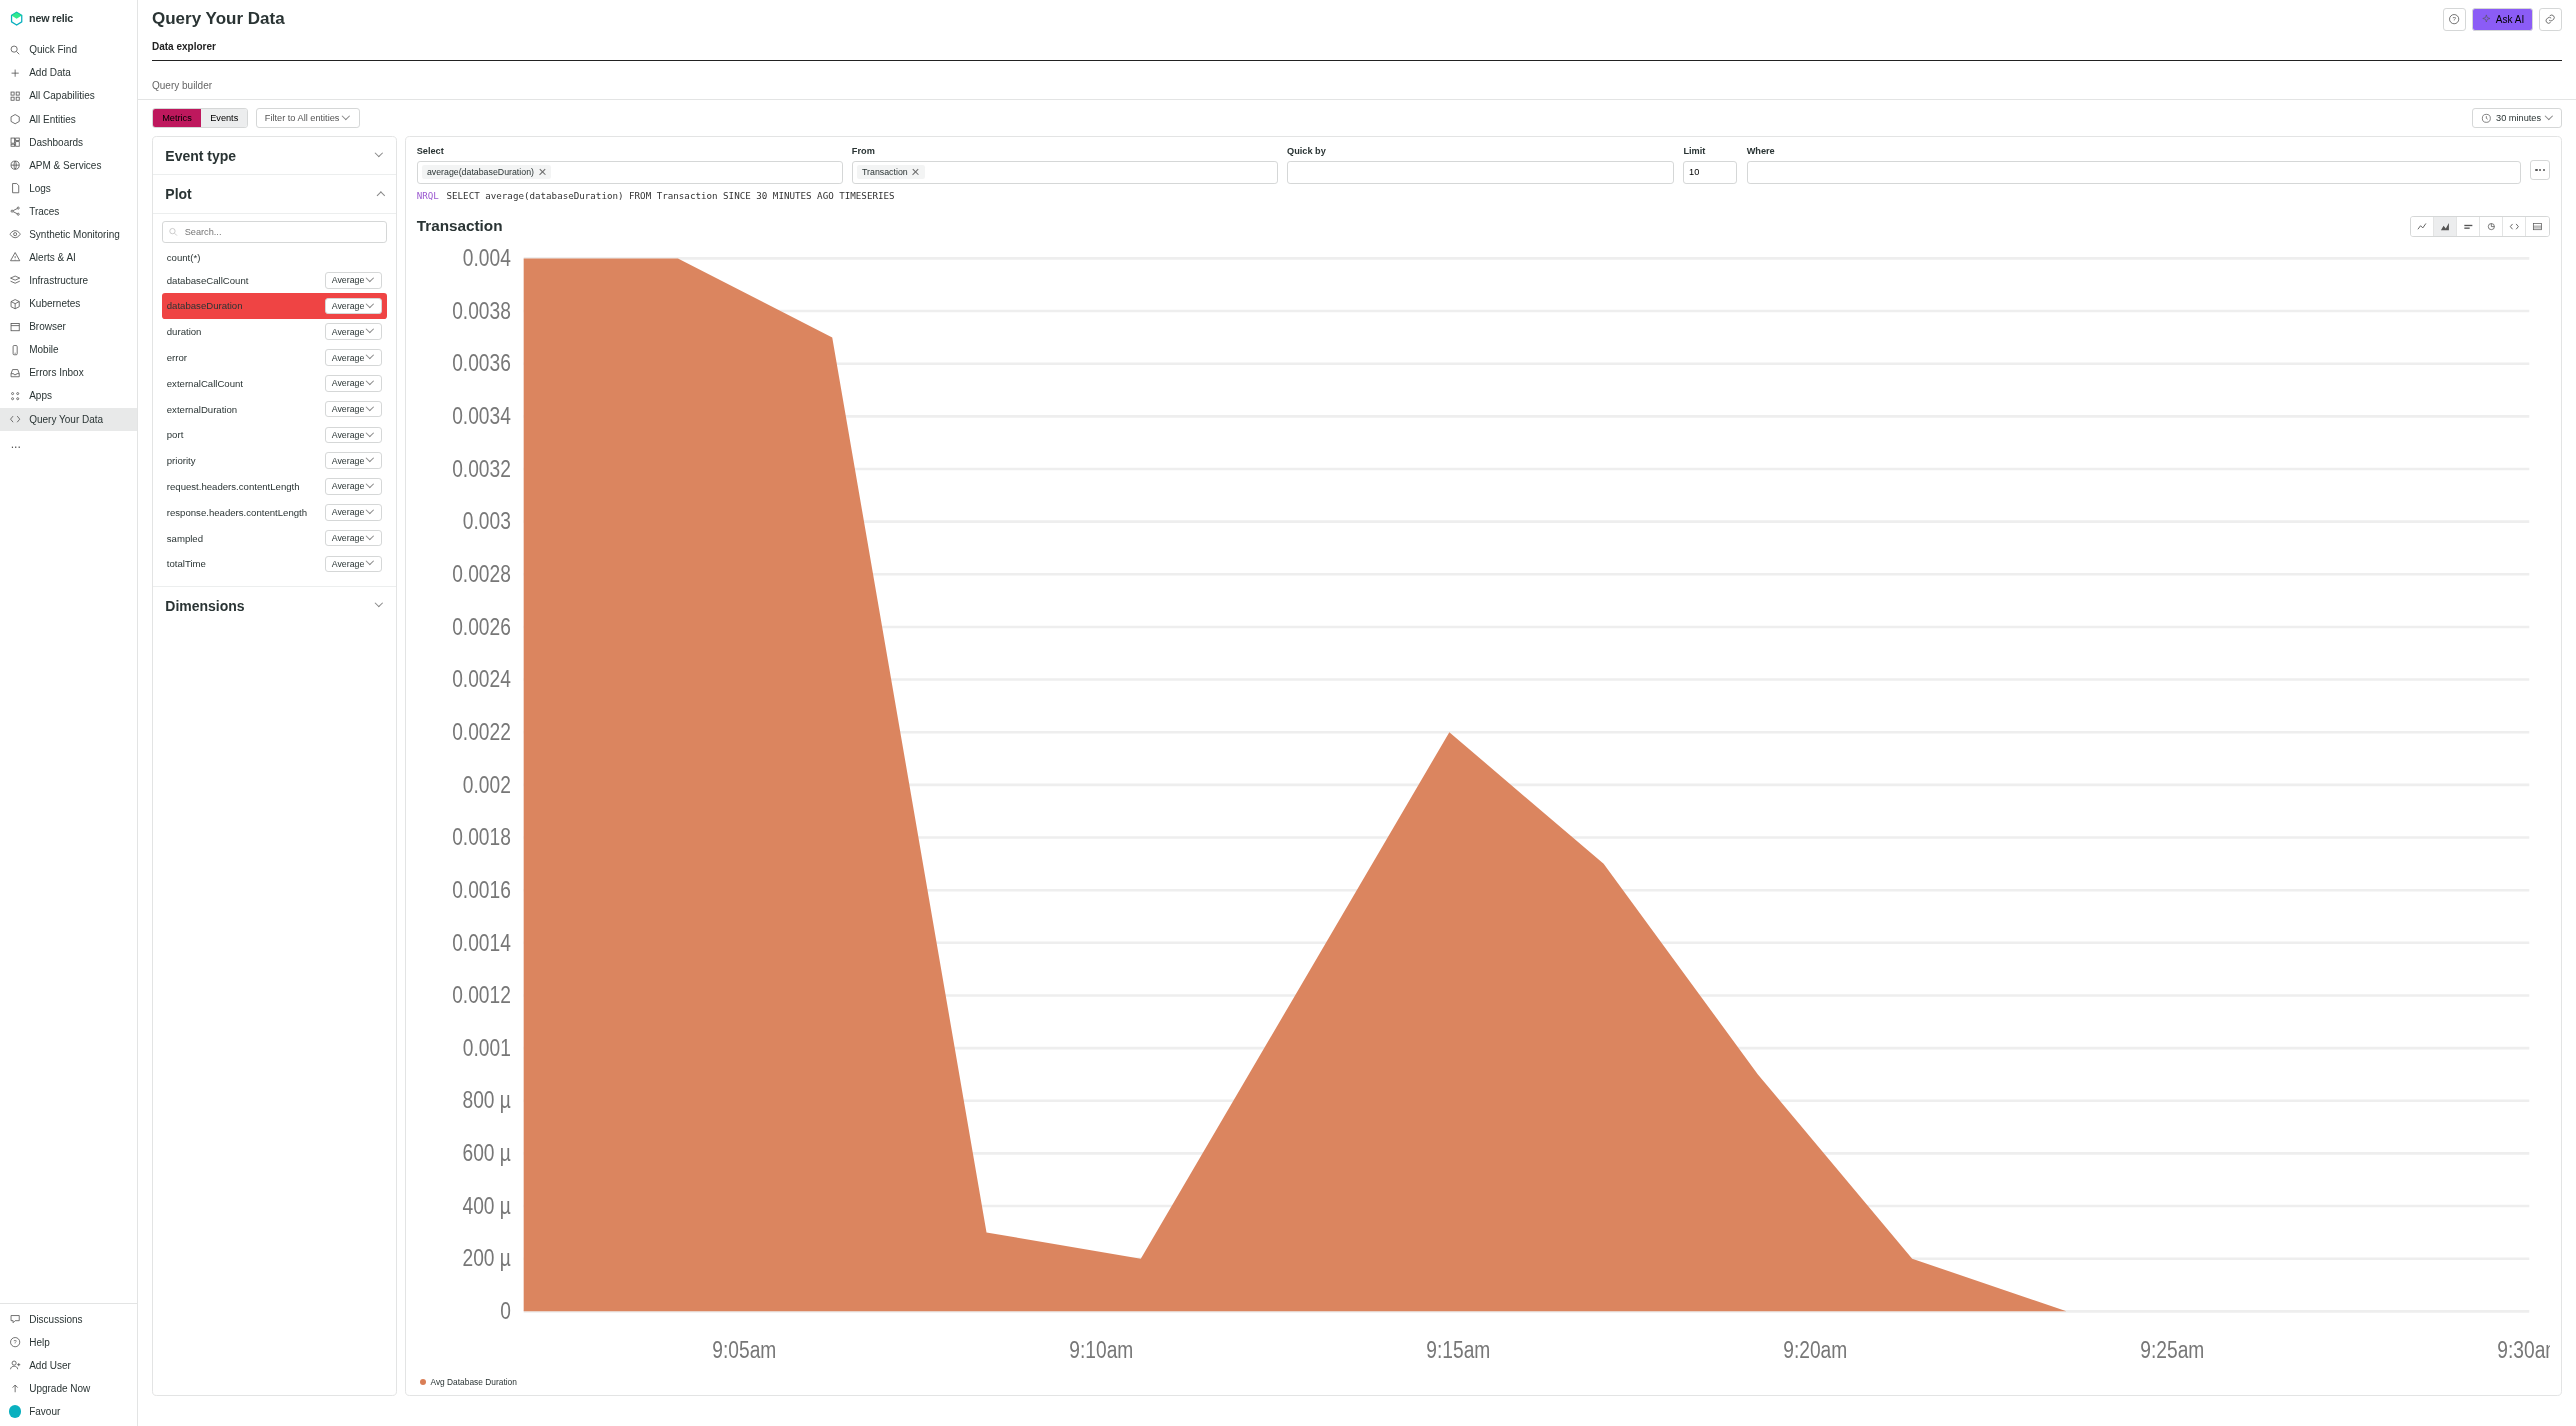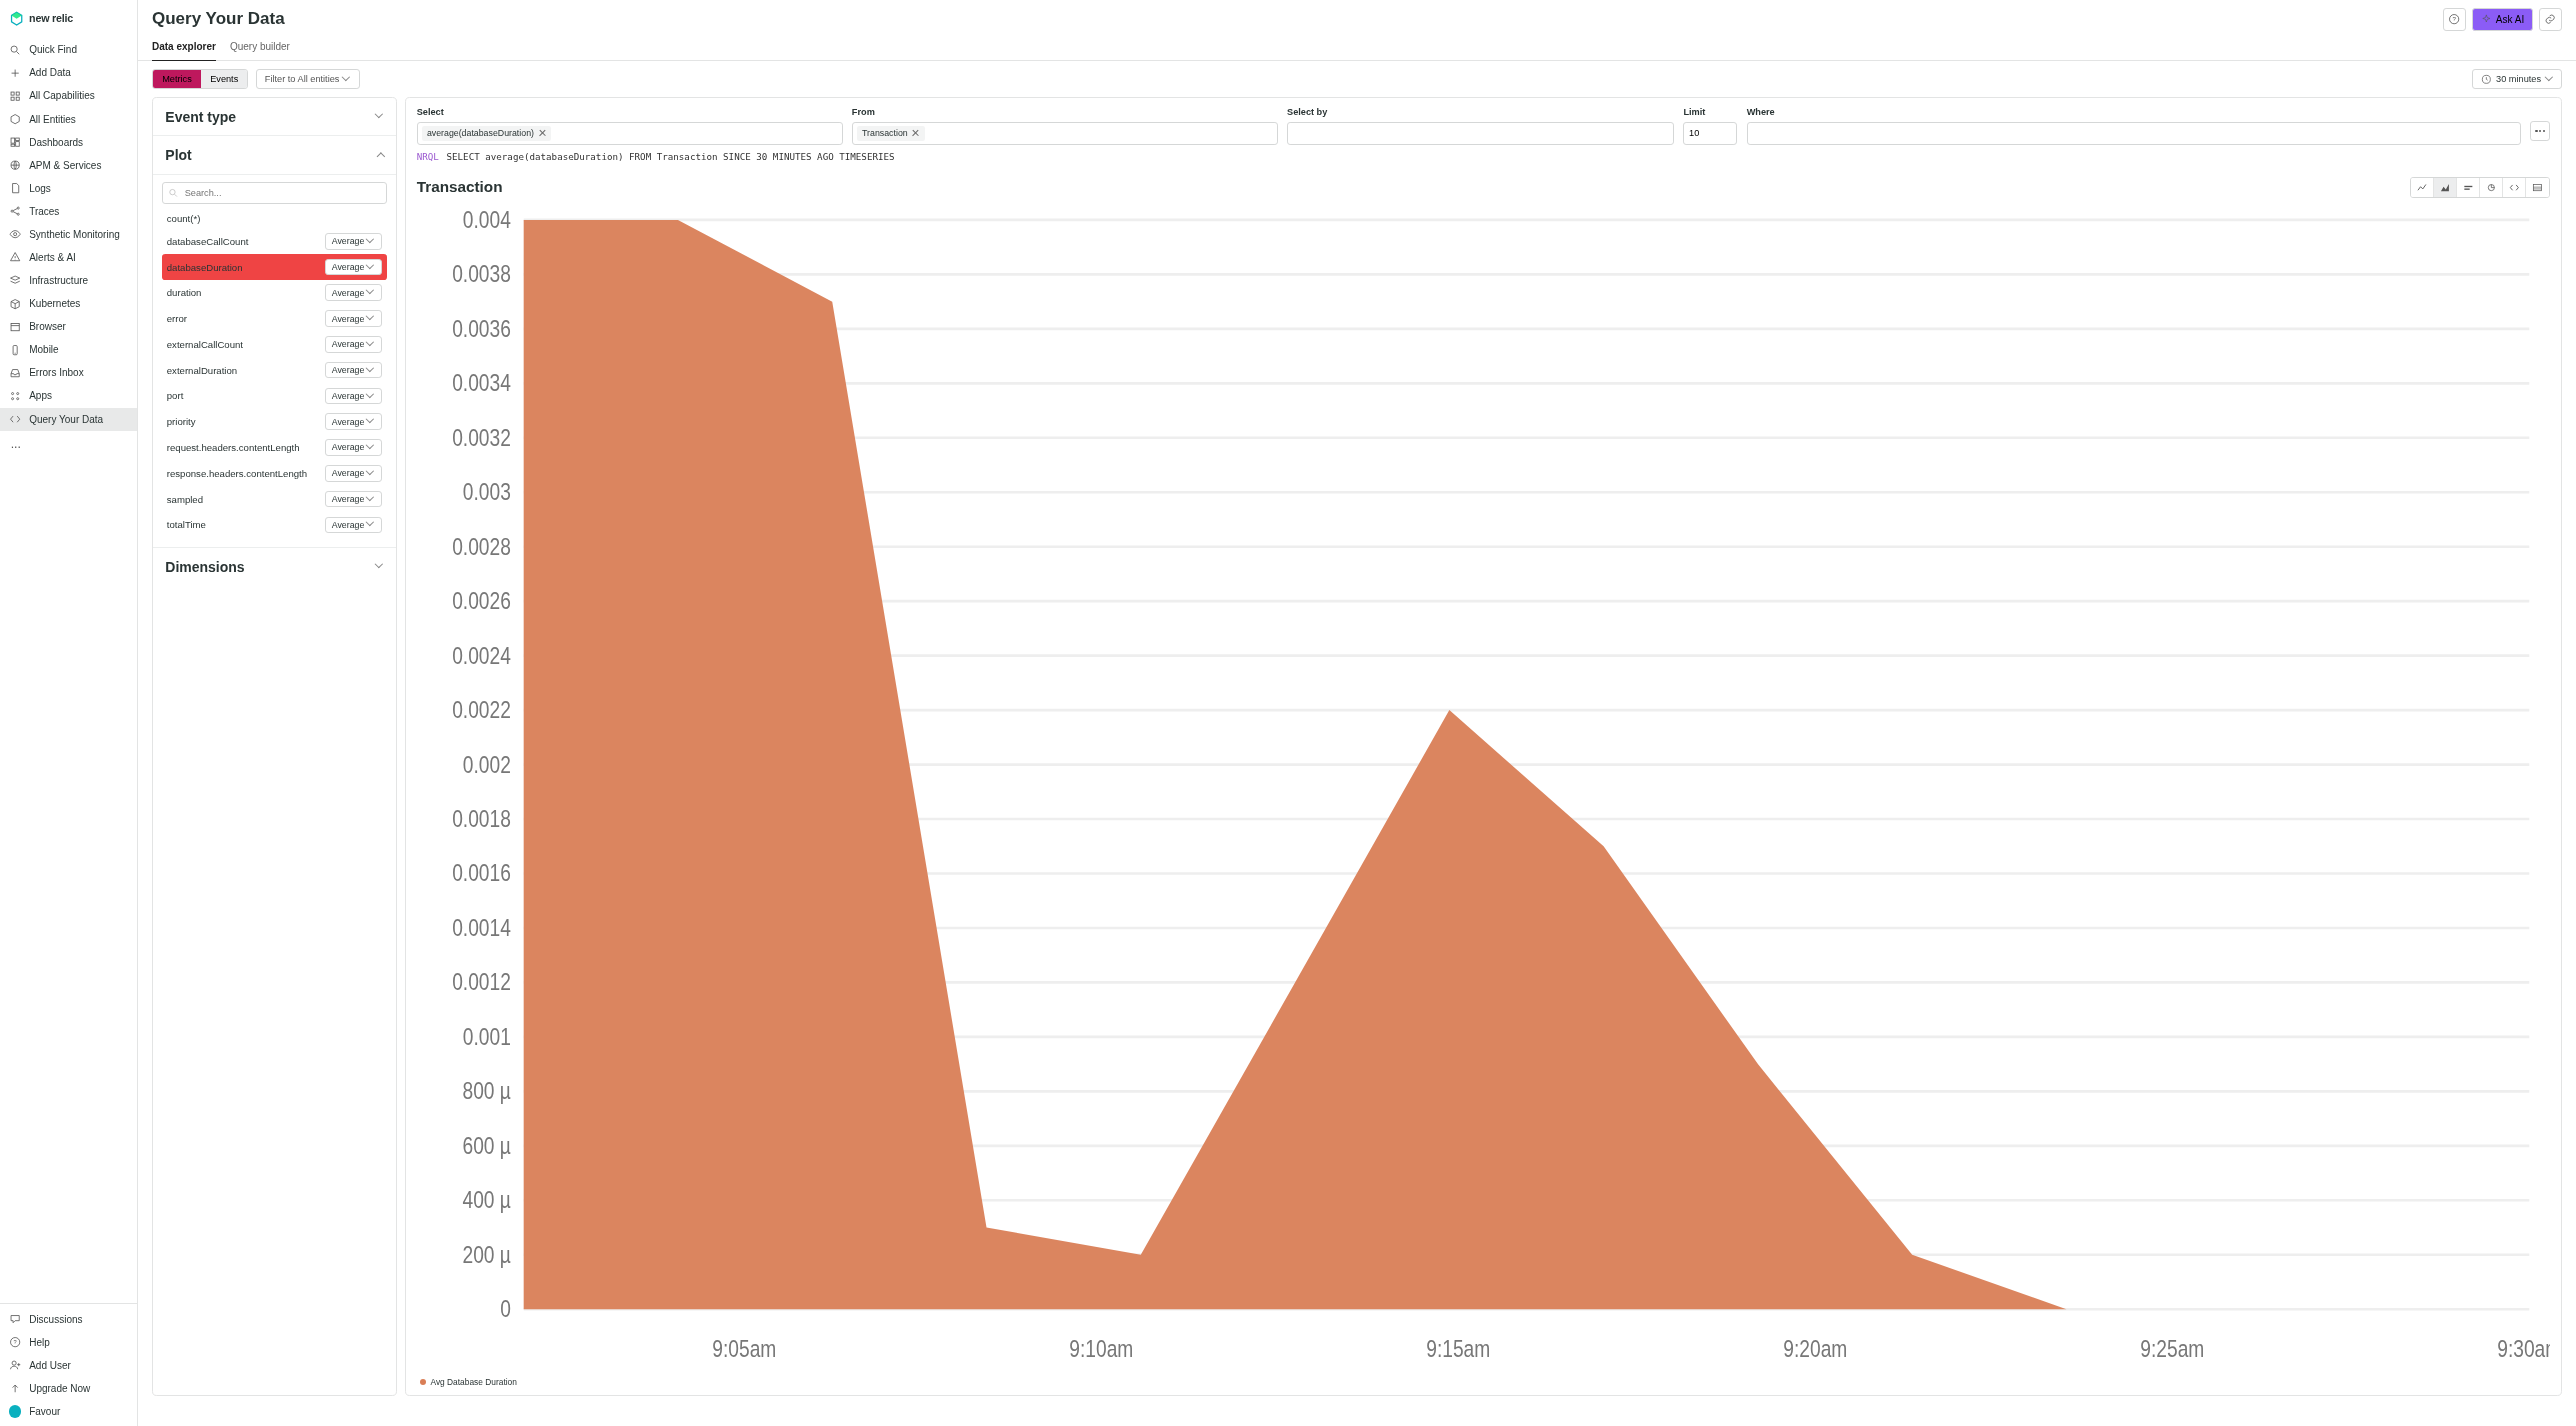--- a/index.html
+++ b/index.html
@@ -25,21 +25,21 @@
 .main { flex: 1; display: flex; flex-direction: column; height: 100vh; overflow: hidden; }
 
 
 .header { display: flex; align-items: center; justify-content: space-between; padding: 7.7px 14px 4.6px; }
 .page-title { font-size: 17px; font-weight: 600; }
 .header-actions { display: flex; align-items: center; gap: 6.1px; }
 .icon-btn { width: 23px; height: 23px; border: 0.8px solid #d5d7d7; border-radius: 3.1px; background: #fff; display: flex; align-items: center; justify-content: center; cursor: pointer; }
 .ask-ai-btn { height: 23px; padding: 0 7.7px; border: 0.8px solid #d5d7d7; border-radius: 3.1px; background: #8b5cf6; display: flex; align-items: center; gap: 4.6px; cursor: pointer; font-size: 10px; }
 
 
-.tabs { display: flex; gap: 14px; padding: 0 14px; border-bottom: 0.8px solid #e3e4e4; }
+.tabs { display: flex; gap: 14px; padding: 0 14px; border-bottom: 0.8px solid #e3e4e4; flex-direction: column; }
 .tab { padding: 6.1px 0 7.7px; font-size: 10px; color: #666; cursor: pointer; border-bottom: 1.5px solid transparent; margin-bottom: -0.8px; }
 .tab.active { color: #222; font-weight: 600; border-bottom-color: #222; }
 
 
 .toolbar { display: flex; align-items: center; justify-content: space-between; padding: 7.7px 14px; }
 .tool-left { display: flex; align-items: center; gap: 7.7px; }
 .seg { display: flex; border: 0.8px solid #d5d7d7; border-radius: 3.1px; overflow: hidden; }
 .seg button { padding: 3.8px 9.2px; font-size: 9.2px; border: none; background: #be185d; cursor: pointer; }
 .seg button.active { background: #ecedee; }
 .filter-pill { display: flex; align-items: center; gap: 4px; padding: 3.8px 7.7px; border: 0.8px solid #d5d7d7; border-radius: 3.1px; font-size: 9.2px; color: #555; cursor: pointer; }
@@ -498,21 +498,21 @@
         <div class="q-col from">
           <span class="q-label">From</span>
           <div class="q-input">
             <span class="tag">
                 <span>Transaction</span>
                 <span class="x"></span>
               </span>
           </div>
         </div>
         <div class="q-col group">
-          <span class="q-label">Select by</span>
+          <span class="q-label">Quick by</span>
           <div class="q-input"></div>
         </div>
         <div class="q-col limit">
           <span class="q-label">Limit</span>
           <div class="q-input">
               <input value="10" style="">
             </div>
         </div>
         <div class="q-col where">
           <span class="q-label">Where</span>

